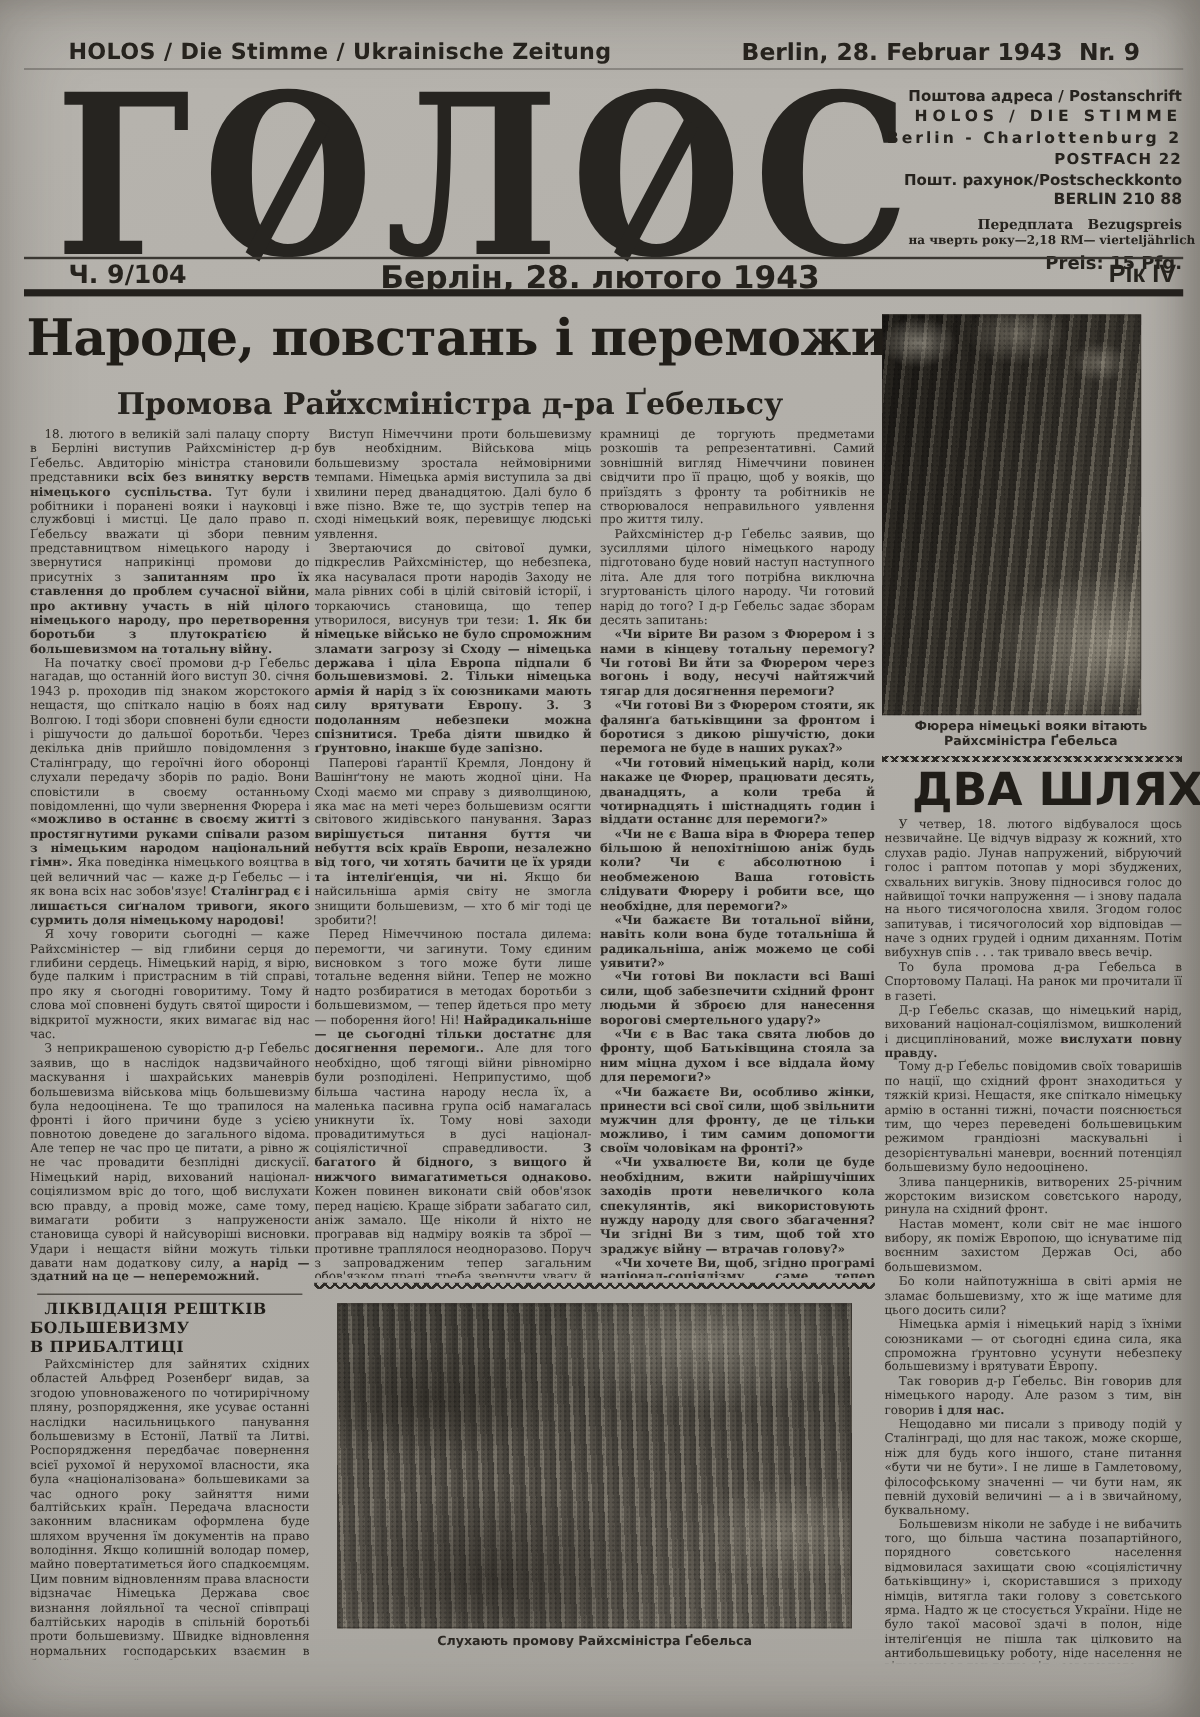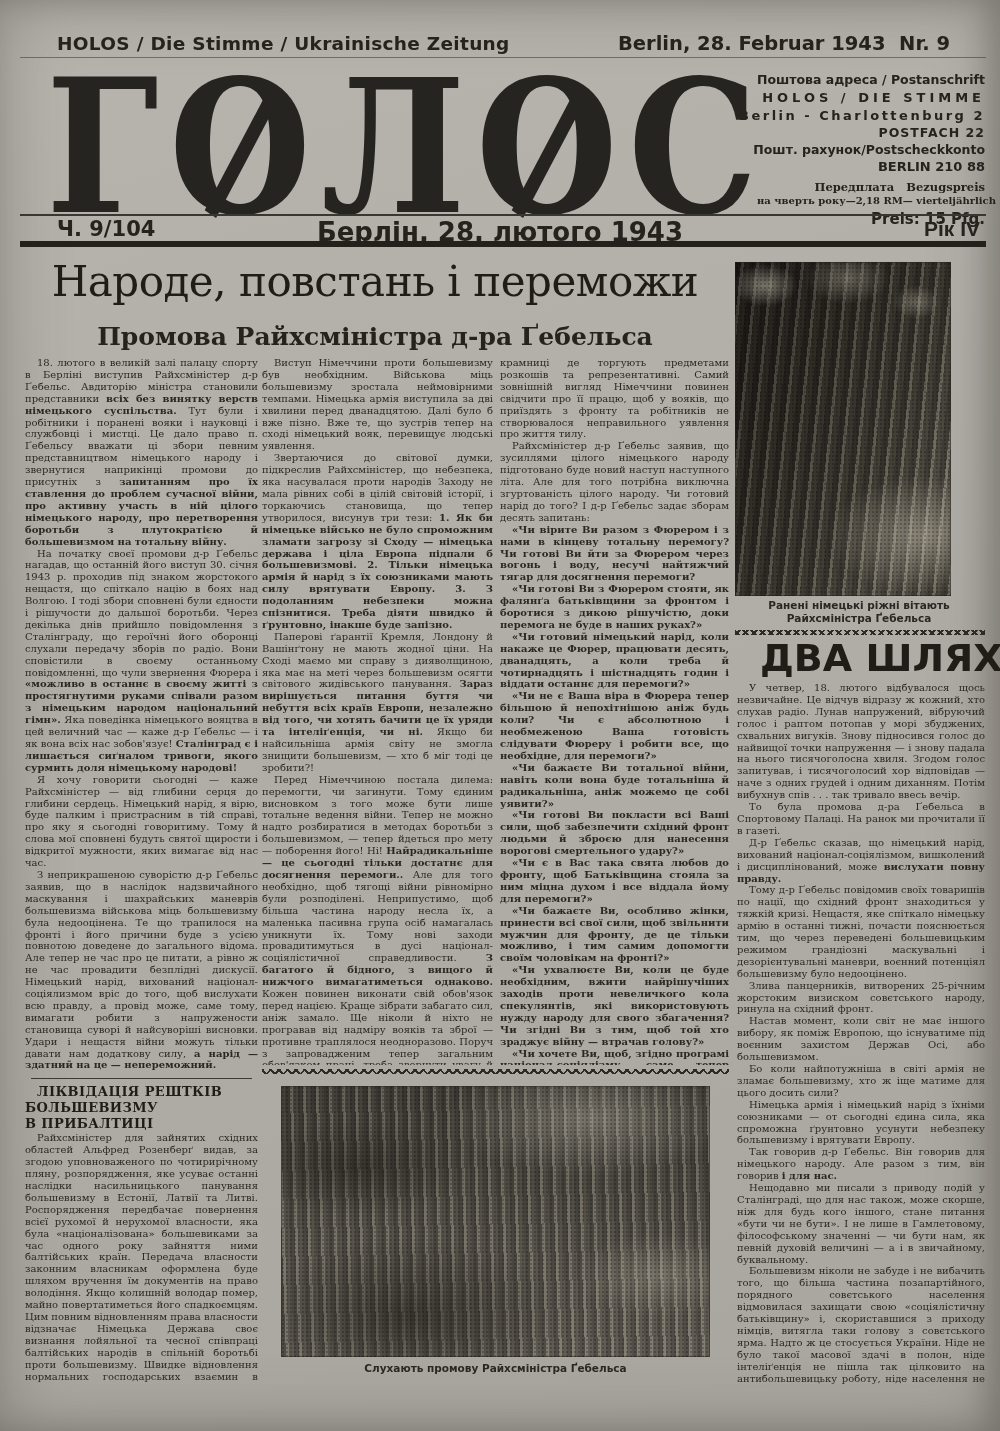--- a/index.html
+++ b/index.html
@@ -37,21 +37,21 @@
   .ib7{font-weight:bold;font-size:10px;margin-bottom:4px;margin-left:24px;}
   .ib8{font-family:"DejaVu Sans",sans-serif;font-weight:bold;font-size:15px;}
   
   .db-rule{position:absolute;left:20px;top:214px;width:966px;height:2px;background:#3a3732;}
   .db-bar{position:absolute;left:20px;top:241px;width:966px;height:6px;background:#24211d;}
   .db-issue{position:absolute;left:57px;top:217px;font-family:"DejaVu Sans",sans-serif;font-weight:bold;font-size:21px;color:#26231e;}
   .db-date{position:absolute;left:0;top:217px;width:1000px;text-align:center;font-family:"DejaVu Sans",sans-serif;font-weight:bold;font-size:26px;color:#26231e;}
   .db-year{position:absolute;right:20px;top:217px;font-family:Liberation Sans, sans-serif;font-weight:bold;font-size:21px;color:#26231e;}
   
   .h1{position:absolute;left:22px;top:257px;width:706px;text-align:center;
-    font-weight:normal;font-size:42px;letter-spacing:-.5px;color:#201d18;white-space:nowrap;}
+    font-weight:bold;font-size:42px;letter-spacing:-.5px;color:#201d18;white-space:nowrap;}
   .h2{position:absolute;left:22px;top:322px;width:706px;text-align:center;
     font-weight:bold;font-size:25px;color:#26231e;white-space:nowrap;}
   
   .col{position:absolute;top:357px;font-size:10px;line-height:11.9px;text-align:justify;overflow:hidden;}
   .col p{margin:0;text-indent:12px;}
   .col p.ni{text-indent:0;}
   .col .b{font-weight:bold;margin-top:20px;}
   .c1{left:25px;width:233px;height:1026px;}
   .c2{left:262px;width:231px;height:708px;}
   .c3{left:500px;width:229px;height:708px;}
@@ -124,21 +124,21 @@
     <div class="ib8">Preis: 15 Pfg.</div>
   </div>
 
   <div class="db-rule"></div>
   <div class="db-issue">Ч. 9/104</div>
   <div class="db-date">Берлін, 28. лютого 1943</div>
   <div class="db-year">Рік IV</div>
   <div class="db-bar"></div>
 
   <div class="h1">Народе, повстань і переможи</div>
-  <div class="h2">Промова Райхсміністра д-ра Ґебельса</div>
+  <div class="h2">Промова Райхсміністра д-ра Ґебельсу</div>
 
   <div class="col c1">
     <div>
         <p><span>18. лютого в великій залі палацу спорту в Берліні виступив Райхсміністер д-р Ґебельс. Авдиторію міністра становили представники </span><span class="b">всіх без винятку верств німецького суспільства.</span><span> Тут були і робітники і поранені вояки і науковці і службовці і мистці. Це дало право п. Ґебельсу вважати ці збори певним представництвом німецького народу і звернутися наприкінці промови до присутніх з </span><span class="b">запитанням про їх ставлення до проблем сучасної війни, про активну участь в ній цілого німецького народу, про перетворення боротьби з плутократією й большевизмом на тотальну війну.</span></p>
         <p><span>На початку своєї промови д-р Ґебельс нагадав, що останній його виступ 30. січня 1943 р. проходив під знаком жорстокого нещастя, що спіткало націю в боях над Волгою. І тоді збори сповнені були єдности і рішучости до дальшої боротьби. Через декілька днів прийшло повідомлення з Сталінграду, що героїчні його оборонці слухали передачу зборів по радіо. Вони сповістили в своєму останньому повідомленні, що чули звернення Фюрера і </span><span class="b">«можливо в останнє в своєму житті з простягнутими руками співали разом з німецьким народом національний гімн».</span><span> Яка поведінка німецького вояцтва в цей величний час — каже д-р Ґебельс — і як вона всіх нас зобов'язує! </span><span class="b">Сталінград є і лишається сиґналом тривоги, якого сурмить доля німецькому народові!</span></p>
         <p><span>Я хочу говорити сьогодні — каже Райхсміністер — від глибини серця до глибини сердець. Німецький нарід, я вірю, буде палким і пристрасним в тій справі, про яку я сьогодні говоритиму. Тому й слова мої сповнені будуть святої щирости і відкритої мужности, яких вимагає від нас час.</span></p>
         <p><span>З неприкрашеною суворістю д-р Ґебельс заявив, що в наслідок надзвичайного маскування і шахрайських маневрів большевизма військова міць большевизму була недооцінена. Те що трапилося на фронті і його причини буде з усією повнотою доведене до загального відома. Але тепер не час про це питати, а рівно ж не час провадити безплідні дискусії. Німецький нарід, вихований націонал-соціялизмом вріс до того, щоб вислухати всю правду, а провід може, саме тому, вимагати робити з напружености становища суворі й найсуворіші висновки. Удари і нещастя війни можуть тільки давати нам додаткову силу, </span><span class="b">а нарід — здатний на це — непереможний.</span></p>
       </div>
     <div class="liqrule"></div>
     <p class="liqtitle">ЛІКВІДАЦІЯ РЕШТКІВ БОЛЬШЕВИЗМУ
@@ -163,21 +163,21 @@
       <p><span class="b">«Чи не є Ваша віра в Фюрера тепер більшою й непохітнішою аніж будь коли? Чи є абсолютною і необмеженою Ваша готовість слідувати Фюреру і робити все, що необхідне, для перемоги?»</span></p>
       <p><span class="b">«Чи бажаєте Ви тотальної війни, навіть коли вона буде тотальніша й радикальніша, аніж можемо це собі уявити?»</span></p>
       <p><span class="b">«Чи готові Ви покласти всі Ваші сили, щоб забезпечити східний фронт людьми й зброєю для нанесення ворогові смертельного удару?»</span></p>
       <p><span class="b">«Чи є в Вас така свята любов до фронту, щоб Батьківщина стояла за ним міцна духом і все віддала йому для перемоги?»</span></p>
       <p><span class="b">«Чи бажаєте Ви, особливо жінки, принести всі свої сили, щоб звільнити мужчин для фронту, де це тільки можливо, і тим самим допомогти своїм чоловікам на фронті?»</span></p>
       <p><span class="b">«Чи ухвалюєте Ви, коли це буде необхідним, вжити найрішучіших заходів проти невеличкого кола спекулянтів, які використовують нужду народу для свого збагачення? Чи згідні Ви з тим, щоб той хто зраджує війну — втрачав голову?»</span></p>
       <p><span class="b">«Чи хочете Ви, щоб, згідно програмі націонал-соціялізму, саме тепер підчас війни запанували рівні права й рівні обов'язки і щоб тягар війни був рівно розподілений поміж вищим і нижчим, багатим і бідним?»</span></p>
     </div>
 
   <div class="photo photo-r"></div>
-  <div class="cap cap-r">Ранені німецькі ріжні вітають Райхсміністра Ґебельса</div>
+  <div class="cap cap-r">Фюрера німецькі вояки вітають Райхсміністра Ґебельса</div>
   <div class="wavy wavy-r"></div>
   <div class="dva">ДВА ШЛЯХИ</div>
   <div class="col c4">
       <p><span>У четвер, 18. лютого відбувалося щось незвичайне. Це відчув відразу ж кожний, хто слухав радіо. Лунав напружений, вібруючий голос і раптом потопав у морі збуджених, схвальних вигуків. Знову підносився голос до найвищої точки напруження — і знову падала на нього тисячоголосна хвиля. Згодом голос запитував, і тисячоголосий хор відповідав — наче з одних грудей і одним диханням. Потім вибухнув спів . . . так тривало ввесь вечір.</span></p>
       <p><span>То була промова д-ра Ґебельса в Спортовому Палаці. На ранок ми прочитали її в газеті.</span></p>
       <p><span>Д-р Ґебельс сказав, що німецький нарід, вихований націонал-соціялізмом, вишколений і дисциплінований, може </span><span class="b">вислухати повну правду.</span></p>
       <p><span>Тому д-р Ґебельс повідомив своїх товаришів по нації, що східний фронт знаходиться у тяжкій кризі. Нещастя, яке спіткало німецьку армію в останні тижні, почасти пояснюється тим, що через переведені большевицьким режимом грандіозні маскувальні і дезорієнтувальні маневри, воєнний потенціял большевизму було недооцінено.</span></p>
       <p><span>Злива панцерників, витворених 25-річним жорстоким визиском совєтського народу, ринула на східний фронт.</span></p>
       <p><span>Настав момент, коли світ не має іншого вибору, як поміж Европою, що існуватиме під воєнним захистом Держав Осі, або большевизмом.</span></p>
       <p><span>Бо коли найпотужніша в світі армія не зламає большевизму, хто ж іще матиме для цього досить сили?</span></p>

